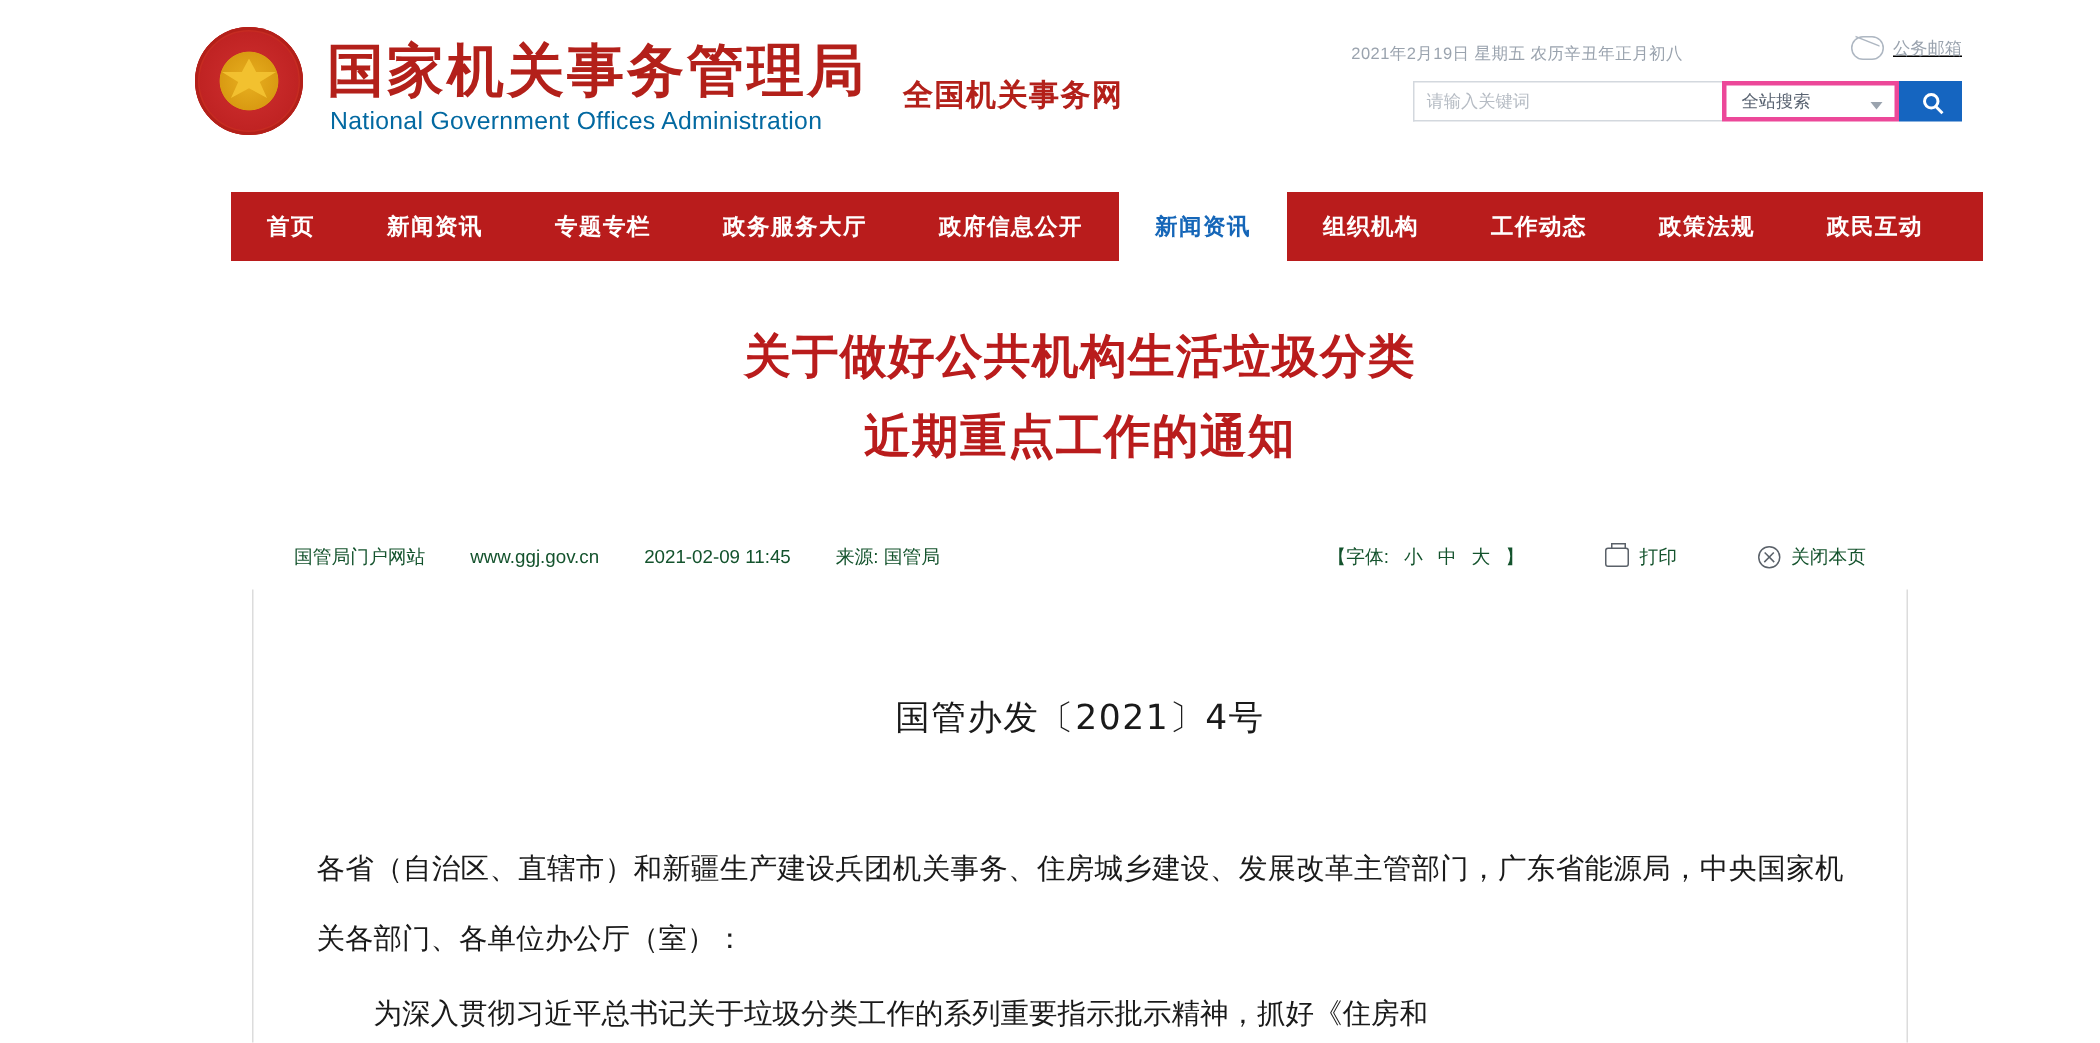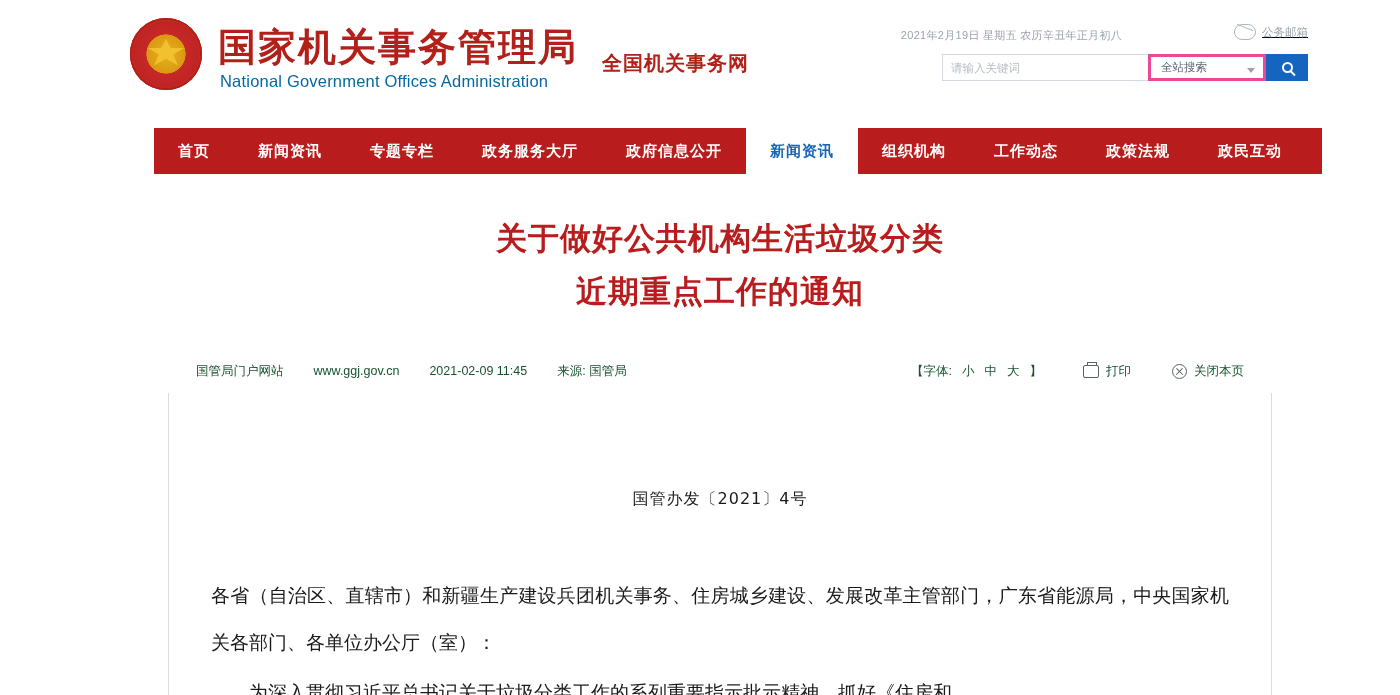--- a/index.html
+++ b/index.html
@@ -236,21 +236,21 @@
     display: flex;
     align-items: center;
     font-size: 12.5px;
     color: #14532d;
   }
   .meta-left { display: flex; align-items: center; gap: 30px; white-space: nowrap; }
   .meta-right {
     margin-left: auto;
     display: flex;
     align-items: center;
-    gap: 26px;
+    gap: 39px;
     white-space: nowrap;
   }
   .font-size-group { display: flex; align-items: center; gap: 10px; }
   .fs-item { cursor: pointer; }
   .print-item, .close-item { display: flex; align-items: center; gap: 7px; cursor: pointer; padding-left: 15px; }
   .printer-icon {
     width: 16px; height: 13px;
     border: 1.4px solid #5a6169;
     border-radius: 2px;
     position: relative;
@@ -284,24 +284,24 @@
   .doc-body {
     position: relative;
     margin: 10px 50px 0 50px;
     border-left: 1px solid #dcdcdc;
     border-right: 1px solid #dcdcdc;
     height: 324px;
     overflow: hidden;
     background: #fff;
   }
   .doc-number {
-    margin-top: 96px;
+    margin-top: 70px;
     text-align: center;
     font-family: "DejaVu Sans", sans-serif;
-    font-size: 16px;
+    font-size: 23px;
     color: #1a1a1a;
     letter-spacing: 1px;
   }
   .doc-para {
     margin: 62px 42px 0 42px;
     font-family: "DejaVu Sans", sans-serif;
     font-size: 19px;
     color: #1a1a1a;
     line-height: 2.45;
     text-align: justify;

